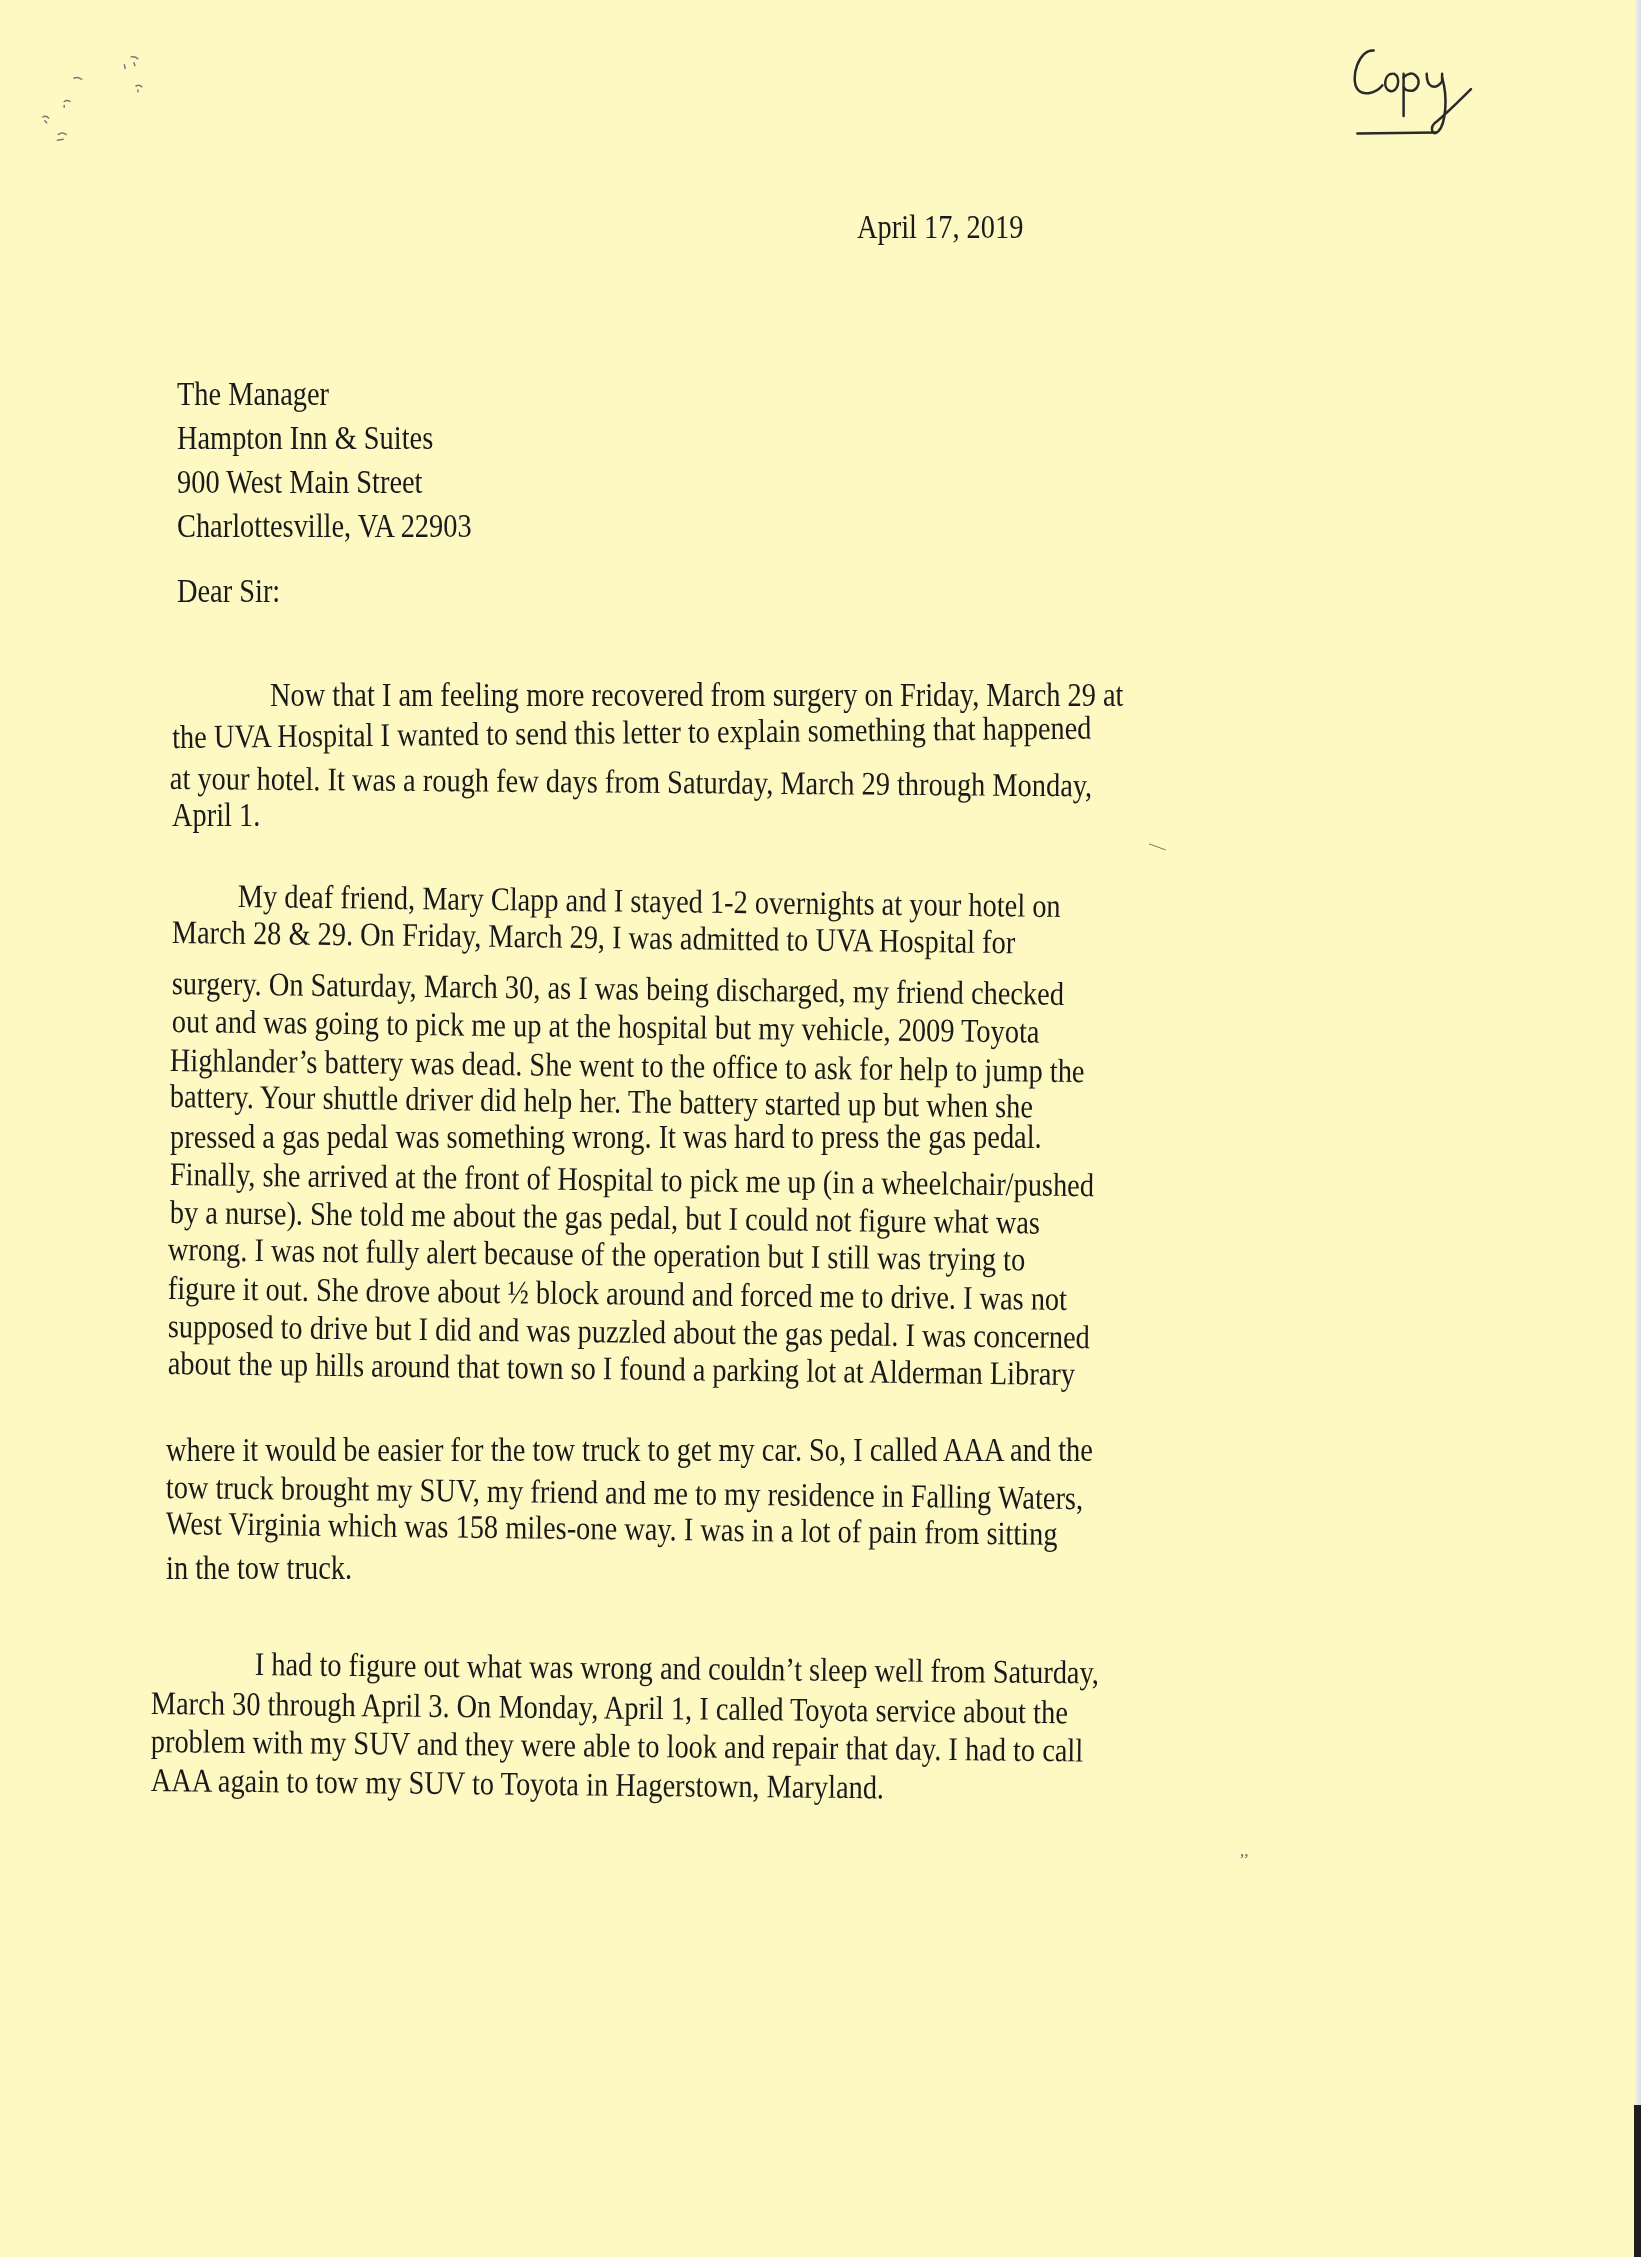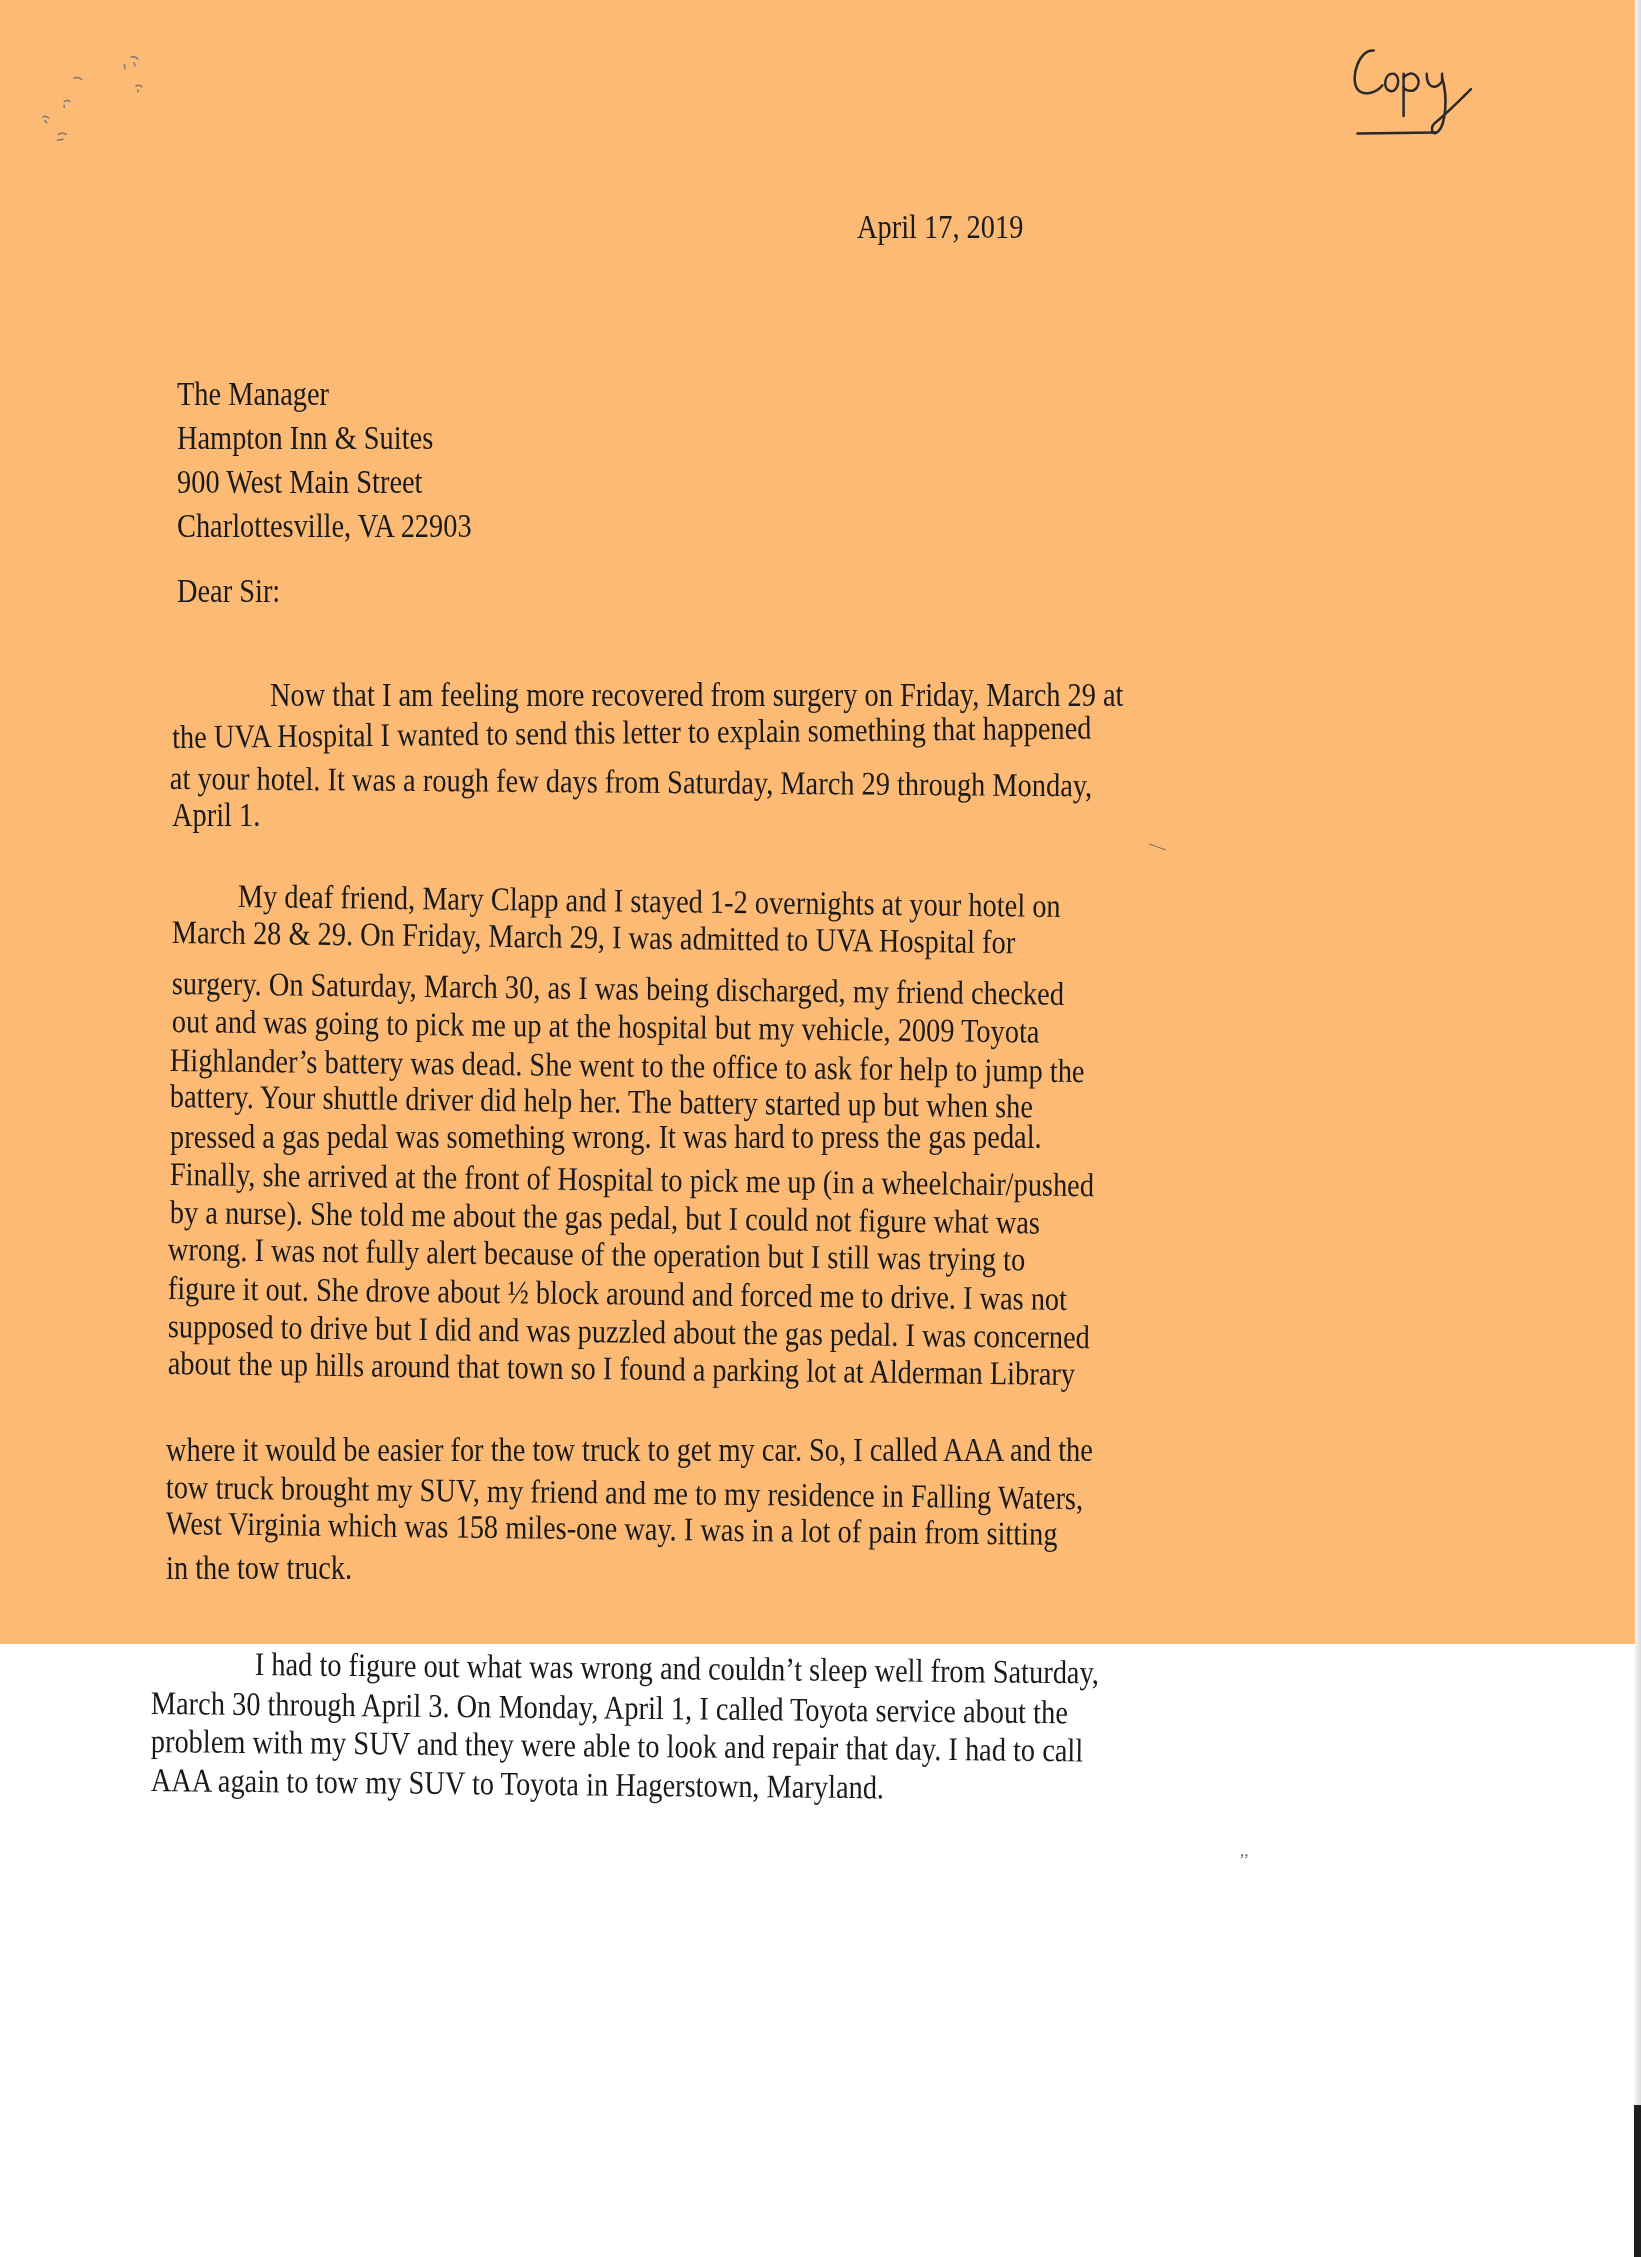--- a/index.html
+++ b/index.html
@@ -11,22 +11,22 @@
     width: 1641px;
     height: 2257px;
     position: relative;
     overflow: hidden;
     font-family: "Liberation Serif", "DejaVu Serif", serif;
     color: #1a1a1a;
   }
   .page {
     position: absolute;
     left: 0; top: 0;
-    width: 1641px; height: 1644px;
-    background: #fdba74;
+    width: 1641px; height: 2257px;
+    background: #fef9c3;
   }
   .edge-right {
     position: absolute;
     right: 0; top: 0;
     width: 5.8px; height: 2257px;
     background: linear-gradient(to right, #f2f2f2, #dcdcdc);
   }
   .scanner-shadow {
     position: absolute;
     left: 1634px; top: 2105px;

